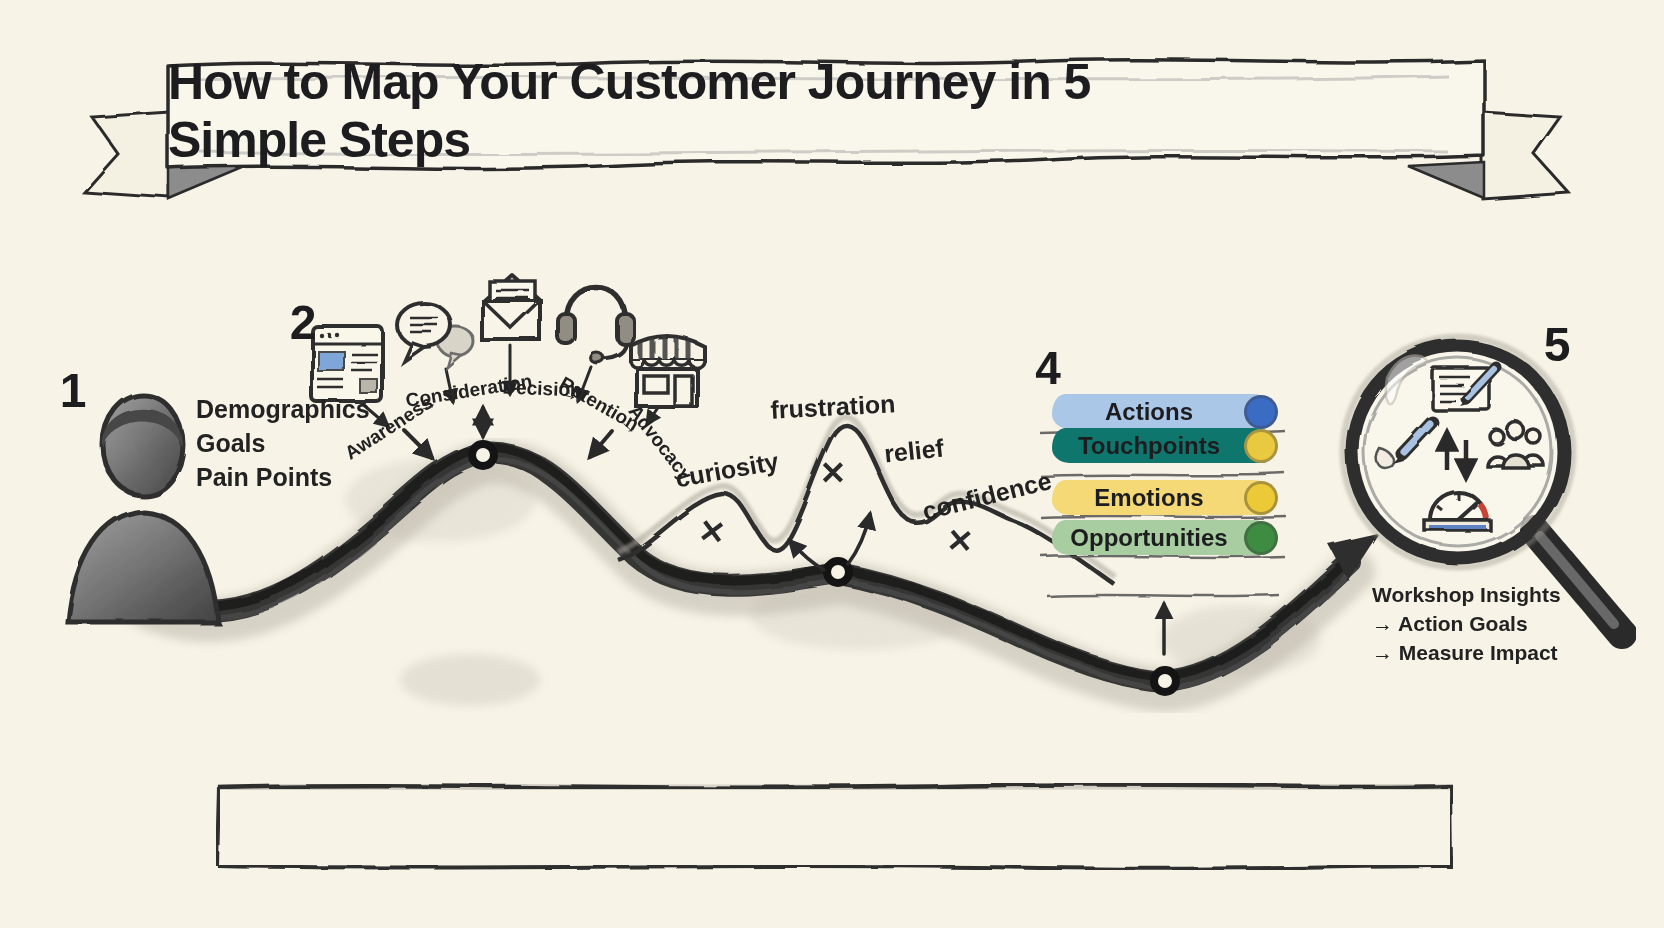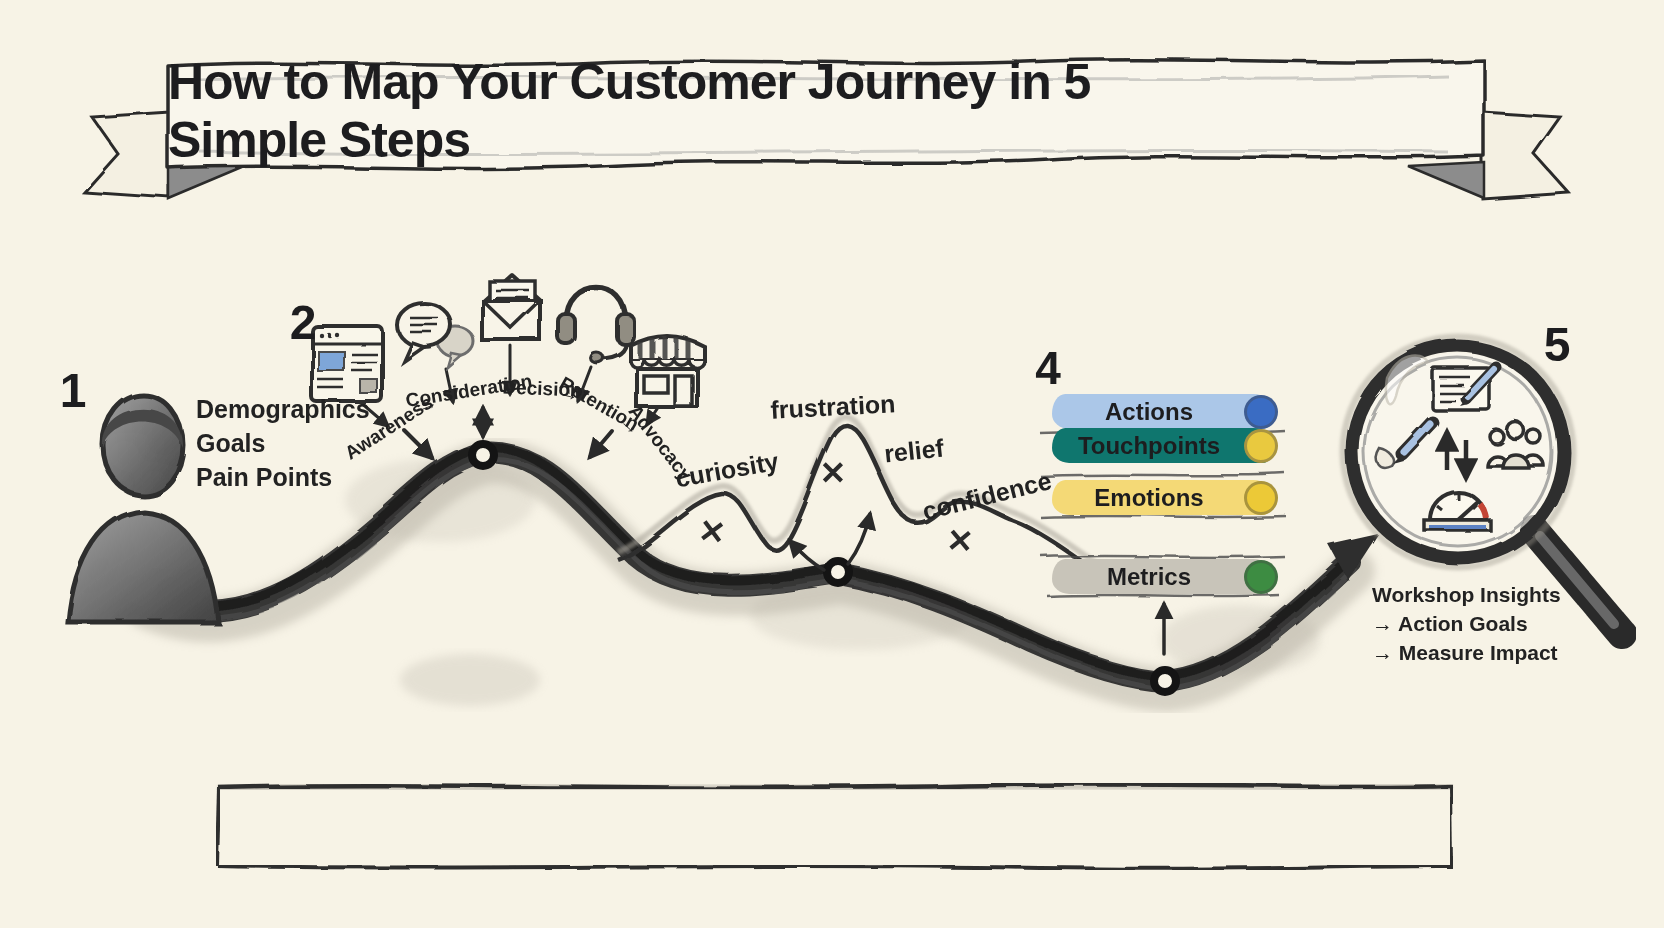--- a/index.html
+++ b/index.html
@@ -264,22 +264,22 @@
     <span class="lane-dot" style="background-color: rgb(58, 108, 195);"></span>
   </div>
   <div class="lane" style="top: 428px; background-color: #0f766e;">
     <span class="lane-label">Touchpoints</span>
     <span class="lane-dot" style="background-color: rgb(233, 201, 63);"></span>
   </div>
   <div class="lane" style="top: 480px; background-color: rgb(244, 217, 118);">
     <span class="lane-label">Emotions</span>
     <span class="lane-dot" style="background-color: rgb(236, 201, 55);"></span>
   </div>
-  <div class="lane" style="top: 559px; background-color: rgb(200, 196, 185);">
-    <span class="lane-label">Metrics</span>
+  <div class="lane" style="top: 520px; background-color: rgb(167, 205, 161);">
+    <span class="lane-label">Opportunities</span>
     <span class="lane-dot" style="background-color: rgb(61, 140, 66);"></span>
   </div>
 
   <div class="outputs-list">
     <div>Workshop Insights</div>
     <div>→ Action Goals</div>
     <div>→ Measure Impact</div>
   </div>
 
 </div>

